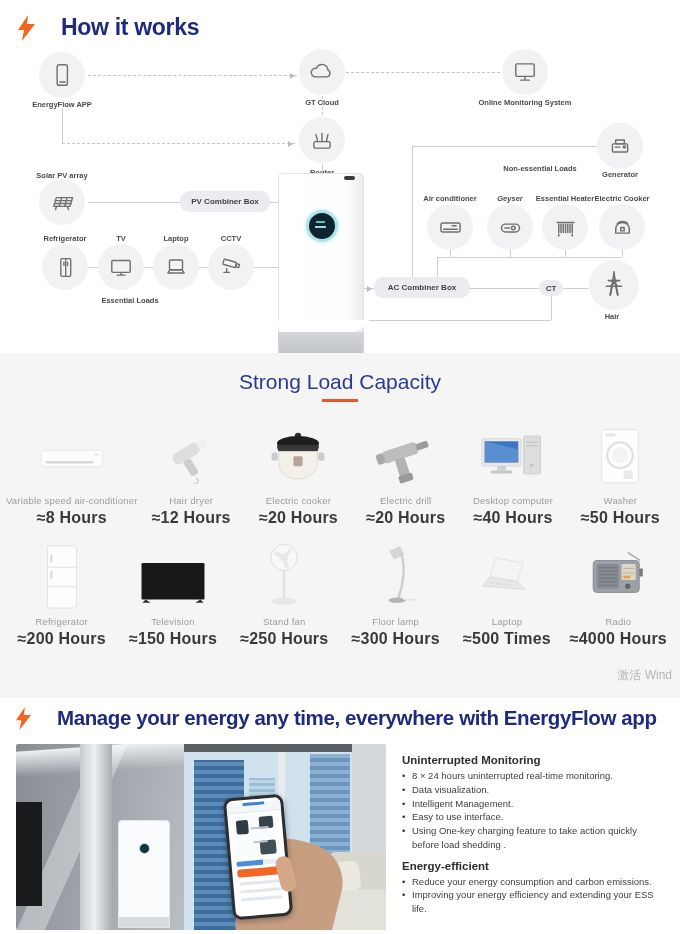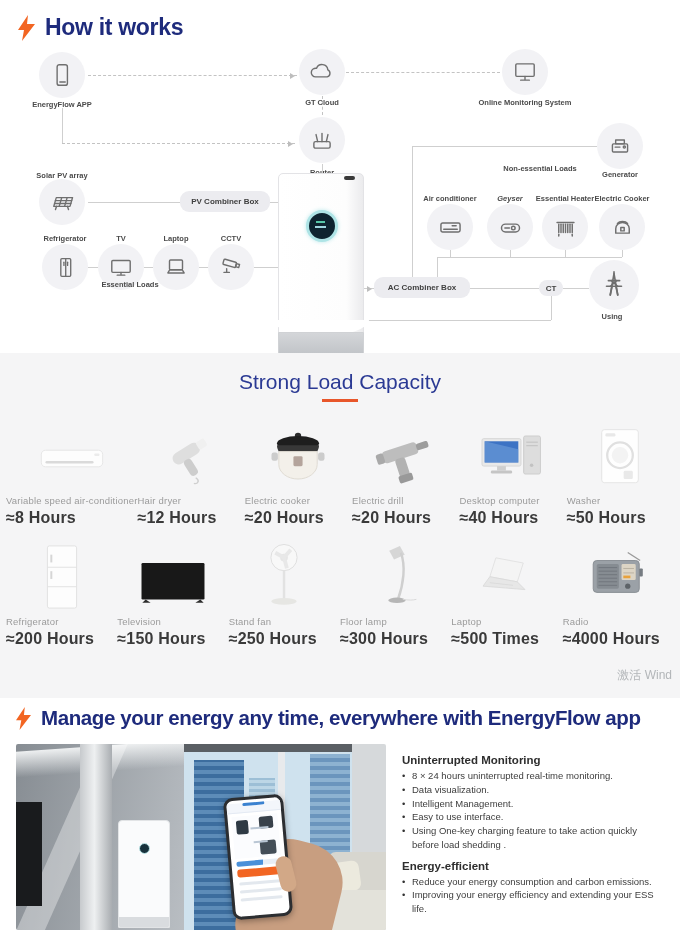--- a/index.html
+++ b/index.html
@@ -1,20 +1,20 @@
 <!DOCTYPE html>
 <html><head>
 <meta charset="utf-8">
 <style>
   html,body{margin:0;padding:0;background:#fff;}
   body{width:680px;height:934px;position:relative;overflow:hidden;
        font-family:"Liberation Sans", sans-serif;-webkit-font-smoothing:antialiased;}
 
   
-  .sec-head{position:absolute;display:flex;align-items:center;gap:10px;}
+  .sec-head{position:absolute;display:flex;align-items:center;gap:26px;}
   .sec-title{color:#1e2b7c;font-weight:800;letter-spacing:-.3px;}
   .bolt{width:17px;height:26px;}
 
   
   #diagram{position:absolute;left:0;top:50px;width:680px;height:303px;}
   .circle{position:absolute;width:46px;height:46px;border-radius:50%;background:#f2f2f5;
           display:flex;align-items:center;justify-content:center;}
   .circle svg{stroke:#6f6f6f;fill:none;stroke-width:1.3;stroke-linecap:round;stroke-linejoin:round;}
   .nlabel{position:absolute;transform:translateX(-50%);font-size:7.5px;font-weight:bold;
           color:#4a4a4a;white-space:nowrap;}
@@ -40,21 +40,21 @@
         background:linear-gradient(#d4d6d9,#c1c4c8);border:1px solid #d0d2d5;}
   #unit .wave{position:absolute;left:-6px;bottom:18px;width:96px;height:16px;background:#fff;
         border-radius:0 0 50% 50%/0 0 100% 100%;}
 
   
   #sec2{position:absolute;left:0;top:353px;width:680px;height:345px;background:#f5f5f6;}
   #sec2 h2{margin:17px 0 0;text-align:center;font-size:21px;font-weight:400;color:#2b3a94;}
   #sec2 .underline{width:36px;height:3px;background:#e8562a;margin:5px auto 0;}
   .cap-grid{display:grid;grid-template-columns:repeat(6,1fr);padding:0 6px;}
   .g1{margin-top:16px;} .g2{margin-top:12px;}
-  .cap-item{}
+  .cap-item{text-align:center;}
   .cap-img{height:72px;display:flex;align-items:flex-end;justify-content:center;}
   .cap-name{font-size:9.5px;color:#9b9b9b;letter-spacing:.2px;margin-top:5px;white-space:nowrap;}
   .cap-hours{font-size:16px;color:#3a3a3a;font-weight:600;margin-top:3px;letter-spacing:.2px;}
   #watermark{position:absolute;right:8px;bottom:14px;font-size:12px;color:#a7abae;opacity:.85;}
 
   
   #sec3{position:absolute;left:0;top:698px;width:680px;height:236px;background:#fff;}
   #sec3 .sec-head{left:16px;top:8px;}
   .sec3-body{position:absolute;left:16px;top:46px;display:flex;gap:16px;width:656px;}
   #photo{position:relative;width:370px;height:186px;overflow:hidden;border-radius:2px;flex:none;}
@@ -232,21 +232,21 @@
   <div class="circle" style="left:208px;top:194px;">
     <svg width="26" height="26" viewBox="0 0 24 24">
       <g transform="rotate(16 12 10)">
           <rect x="4.5" y="6.5" width="12" height="5" rx="1"></rect>
           <rect x="16.5" y="7.5" width="3" height="3"></rect>
         </g>
       <line x1="8" y1="13.5" x2="8" y2="17"></line>
         <line x1="5.5" y1="17" x2="10.5" y2="17"></line>
       </svg>
   </div>
-  <div class="nlabel" style="left:130px;top:230px;">Essential Loads</div>
+  <div class="nlabel" style="left:130px;top:246px;">Essential Loads</div>
 
   <div class="nlabel" style="left:540px;top:114px;">Non-essential Loads</div>
   <div class="circle" style="left:597px;top:73px;">
     <svg width="26" height="26" viewBox="0 0 24 24">
       <rect x="5" y="10" width="14" height="7.5" rx="1"></rect>
         <rect x="8" y="6.5" width="8" height="3.5"></rect>
       <line x1="7.5" y1="13" x2="12" y2="13"></line>
         <circle cx="16" cy="13" r="1"></circle>
       </svg>
   </div>
@@ -300,21 +300,21 @@
       <path d="M9 20L12 3l3 17"></path>
         <line x1="12" y1="3" x2="12" y2="1.5"></line>
       <line x1="7.5" y1="8.5" x2="16.5" y2="8.5"></line>
         <line x1="6" y1="13" x2="18" y2="13"></line>
       <line x1="10" y1="8.5" x2="14.8" y2="13"></line>
         <line x1="14" y1="8.5" x2="9.2" y2="13"></line>
       <line x1="10.5" y1="13" x2="9" y2="20"></line>
         <line x1="13.5" y1="13" x2="15" y2="20"></line>
       </svg>
   </div>
-  <div class="nlabel" style="left:612px;top:262px;">Using</div>
+  <div class="nlabel" style="left:612px;top:262px;">Hair</div>
 </div>
 
 <div id="sec2">
   <h2>Strong Load Capacity</h2>
   <div class="underline"></div>
 
   <div class="cap-grid g1">
     <div class="cap-item">
       <div class="cap-img">
         <svg width="90" height="58" viewBox="0 0 90 70">

